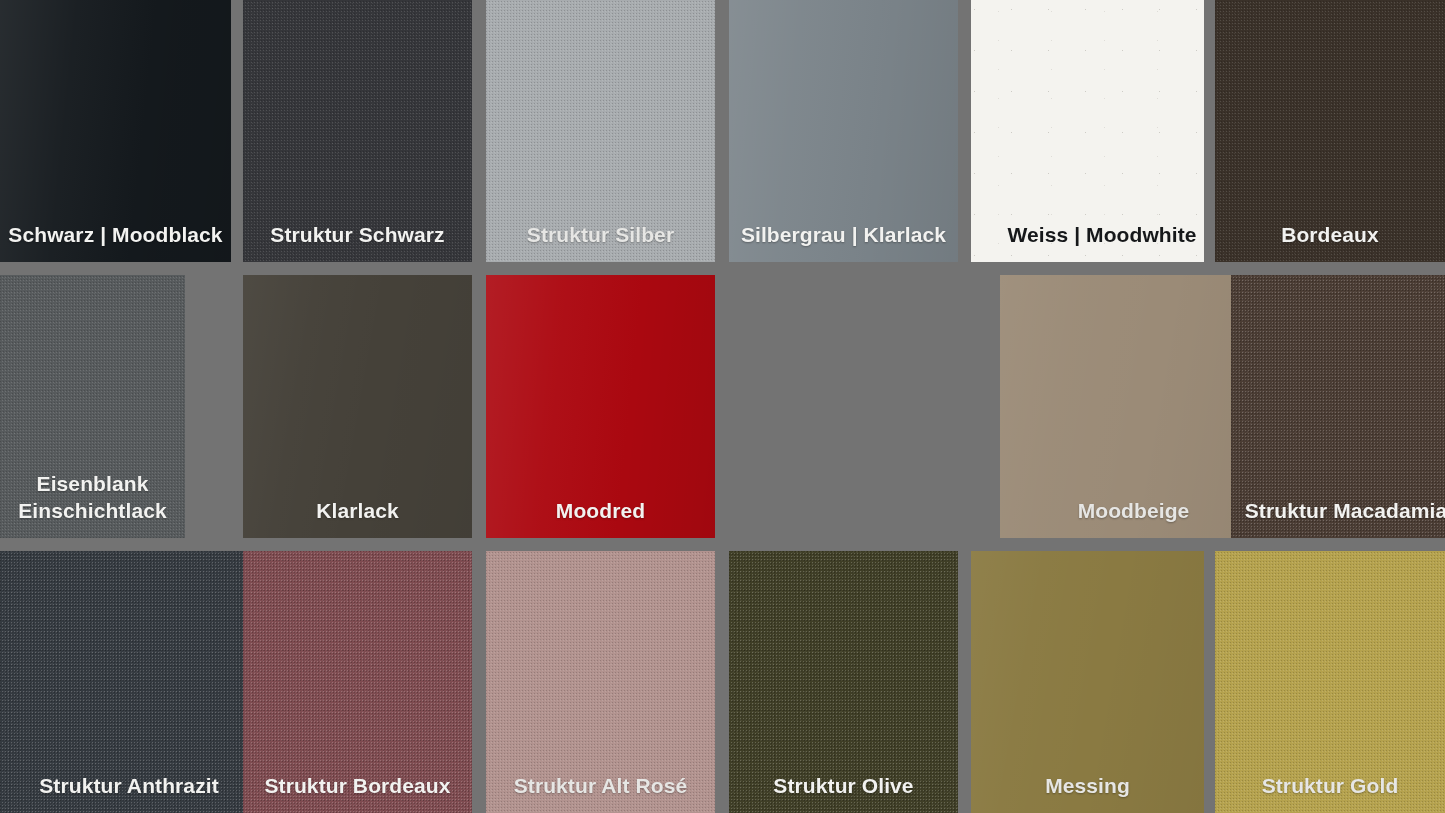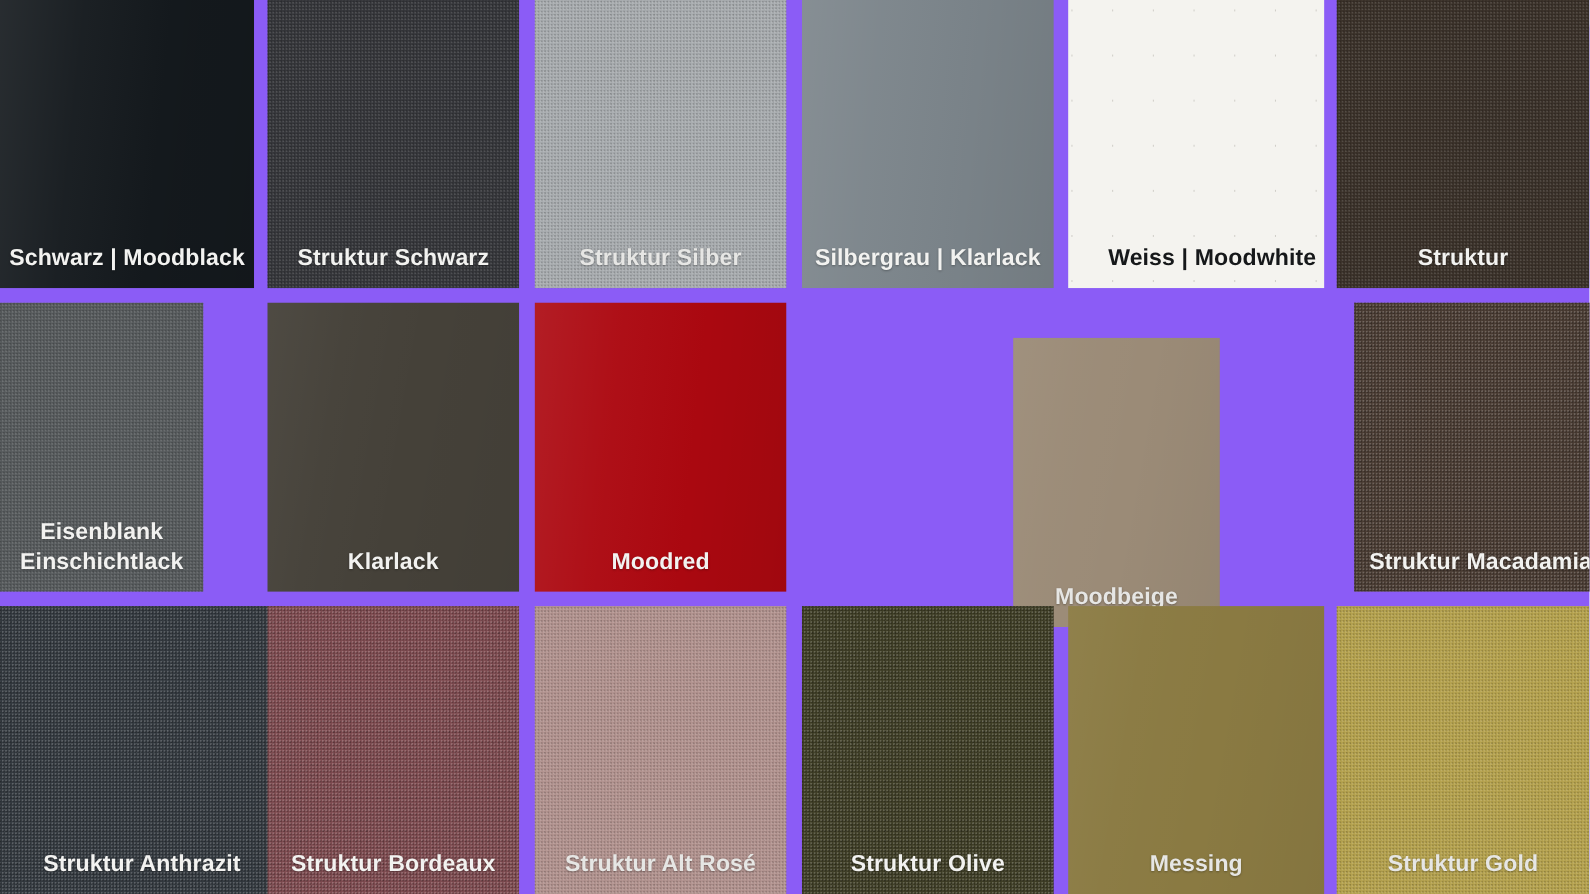--- a/index.html
+++ b/index.html
@@ -11,22 +11,21 @@
     width: 1445px;
     height: 813px;
     overflow: hidden;
     font-family: "Liberation Sans", sans-serif;
   }
 
   #swatch-grid {
     position: relative;
     width: 1445px;
     height: 813px;
-    background: #8b5cf6;
-    border-radius: 26px;
+    background: #737373;
   }
 
   .swatch {
     position: absolute;
     overflow: hidden;
     box-sizing: border-box;
   }
 
   
   .swatch .fill {
@@ -167,42 +166,42 @@
     <div class="swatch speckle" style="left: 971px; top: 0px; width: 233px; height: 262px;">
       <div class="fill" style="background: rgb(244, 243, 239);"></div>
       <div class="grain"></div>
       <div class="sheen"></div>
       <div class="swatch-label dark-text">Weiss | Moodwhite</div>
     </div>
     <div class="swatch texture" style="left: 1215px; top: 0px; width: 230px; height: 262px;">
       <div class="fill" style="background: rgb(58, 49, 41);"></div>
       <div class="grain"></div>
       <div class="sheen"></div>
-      <div class="swatch-label light-text">Struktur</div>
+      <div class="swatch-label light-text">Bordeaux</div>
     </div>
     <div class="swatch texture" style="left: 0px; top: 275px; width: 185px; height: 263px;">
       <div class="fill" style="background: rgb(87, 91, 93);"></div>
       <div class="grain"></div>
       <div class="sheen"></div>
       <div class="swatch-label light-text">Eisenblank
 Einschichtlack</div>
     </div>
     <div class="swatch matte" style="left: 243px; top: 275px; width: 229px; height: 263px;">
       <div class="fill" style="background: rgb(69, 65, 57);"></div>
       <div class="grain"></div>
       <div class="sheen"></div>
       <div class="swatch-label light-text">Klarlack</div>
     </div>
     <div class="swatch gloss" style="left: 486px; top: 275px; width: 229px; height: 263px;">
       <div class="fill" style="background: rgb(172, 8, 16);"></div>
       <div class="grain"></div>
       <div class="sheen"></div>
       <div class="swatch-label light-text">Moodred</div>
     </div>
-    <div class="swatch matte" style="left: 921px; top: 275px; width: 188px; height: 263px; margin-top: 32px;">
+    <div class="swatch matte" style="left: 1000px; top: 275px; width: 267px; height: 263px;">
       <div class="fill" style="background: rgb(155, 139, 119);"></div>
       <div class="grain"></div>
       <div class="sheen"></div>
       <div class="swatch-label dim-text">Moodbeige</div>
     </div>
     <div class="swatch texture-coarse" style="left: 1231px; top: 275px; width: 230px; height: 263px;">
       <div class="fill" style="background: rgb(74, 60, 51);"></div>
       <div class="grain"></div>
       <div class="sheen"></div>
       <div class="swatch-label light-text">Struktur Macadamia</div>

